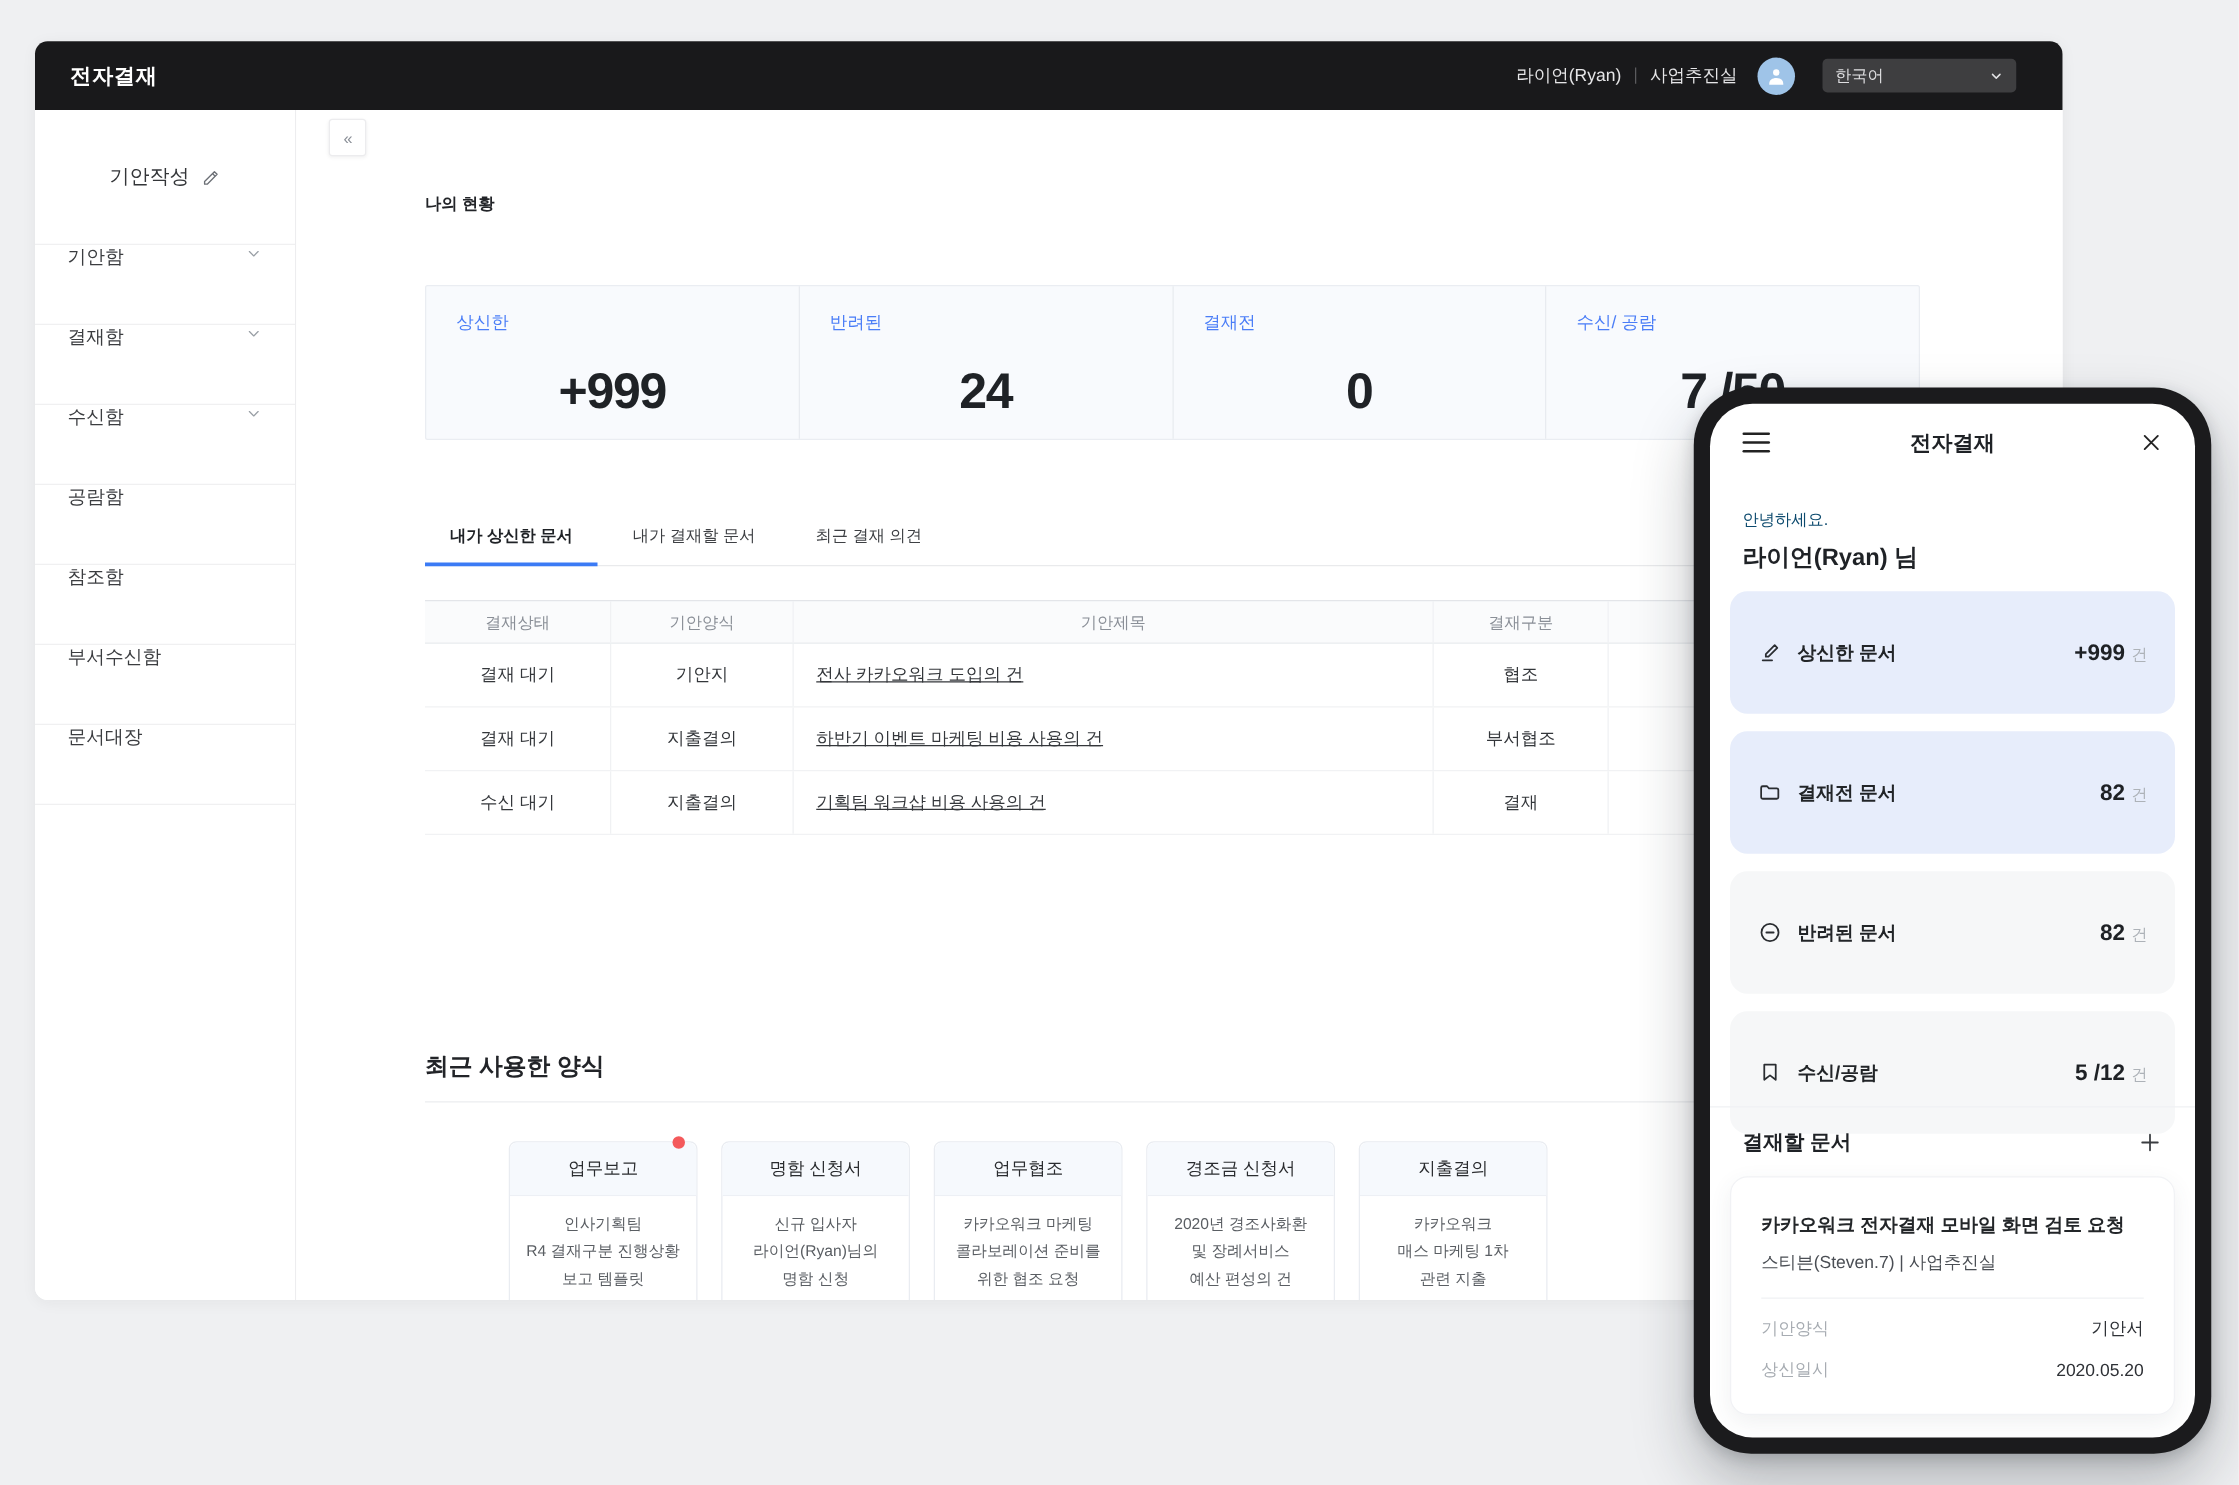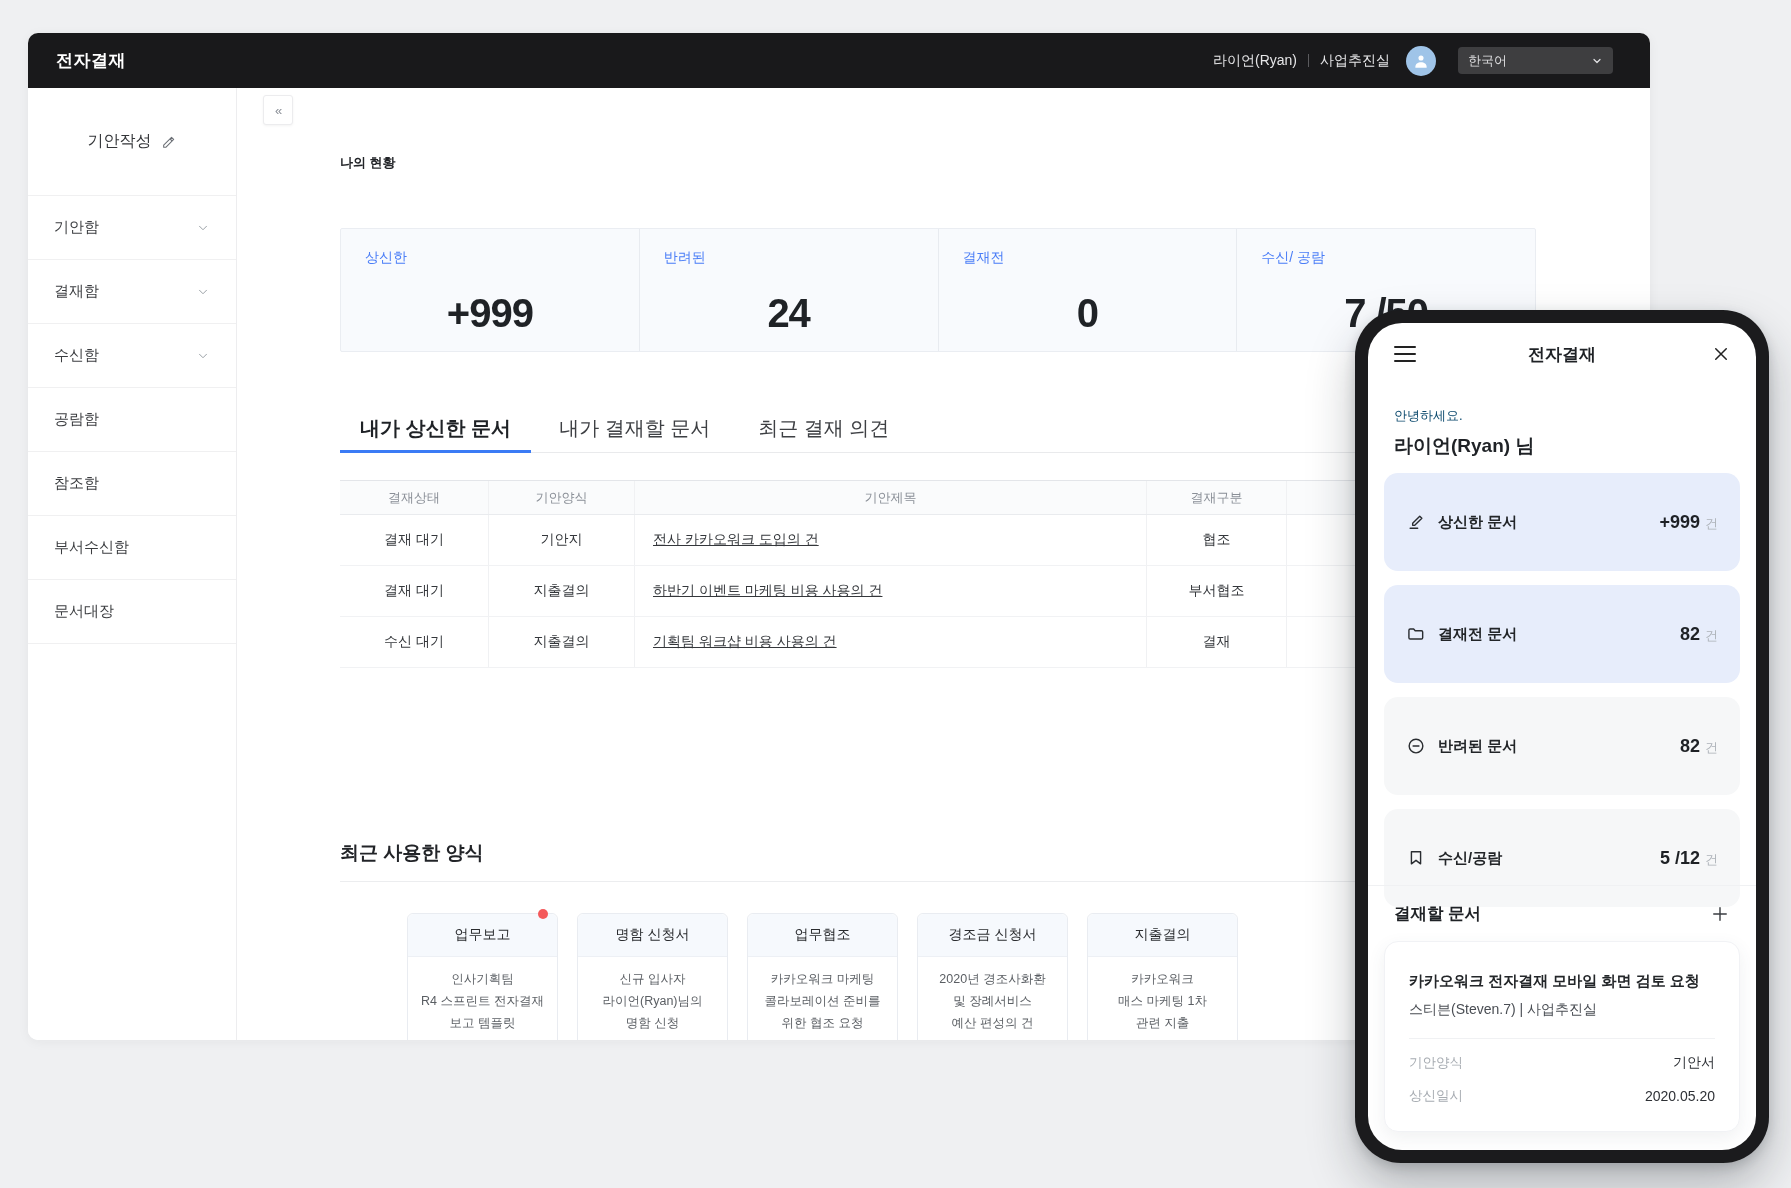--- a/index.html
+++ b/index.html
@@ -25,21 +25,21 @@
             display:flex; align-items:center; justify-content:center; overflow:hidden; }
   .langsel { margin-left:22px; width:155px; height:27px; background:#3E3E40; border-radius:4px;
              display:flex; align-items:center; padding:0 10px; font-size:13px; color:#DFDFE1; cursor:pointer; }
   .langsel .chev { margin-left:auto; }
 
   
   .sidebar { position:absolute; left:0; top:55px; width:209px; height:calc(100% - 55px);
              background:#fff; border-right:1px solid #EDEDEF; border-radius:0 0 0 10px; }
   .compose { height:108px; display:flex; align-items:center; justify-content:center; gap:9px;
              border-bottom:1px solid #F0F0F1; font-size:16px; color:#333538; cursor:pointer; }
-  .snav-item { height:64px; display:flex; align-items:center; padding:0 26px;
+  .snav-item { height:64px; display:flex; padding:0 26px;
                border-bottom:1px solid #F0F0F1; font-size:15px; color:#3B3D40; cursor:pointer; }
   .snav-item .chev { margin-left:auto; }
   .collapse-btn { position:absolute; left:235px; top:62px; width:30px; height:30px; background:#fff;
                   border:1px solid #ECECEE; border-radius:3px; display:flex; align-items:center;
                   justify-content:center; font-size:13px; color:#8A8F97; letter-spacing:-1px;
                   box-shadow:0 1px 3px rgba(0,0,0,.05); cursor:pointer; z-index:2; }
 
   
   .content { position:absolute; left:235px; top:55px; right:0; bottom:0; background:#fff;
              border-radius:0 0 10px 0; overflow:hidden; }
@@ -49,21 +49,21 @@
            background:#F8FAFD; border:1px solid #EAEDF2; border-radius:2px; }
   .stat-card { flex:1; position:relative; padding:20px 24px; cursor:pointer; }
   .stat-card + .stat-card { border-left:1px solid #E8EBF0; }
   .stat-label { font-size:14px; font-weight:500; color:#4A7DF7; }
   .stat-value { position:absolute; left:0; right:0; top:62px; text-align:center;
                 font-size:40px; font-weight:700; color:#1F2226; letter-spacing:-1px; }
 
   .tabs { position:absolute; left:77px; top:318px; width:1196px; height:47px; display:flex;
           align-items:center; border-bottom:1px solid #E9EAEC; }
   .tab { height:100%; display:flex; align-items:center; padding:0 20px; margin-right:8px;
-         font-size:20px; color:#3E4044; cursor:pointer; border-bottom:3px solid transparent; margin-bottom:-2px;text-align:center; }
+         font-size:13px; color:#3E4044; cursor:pointer; border-bottom:3px solid transparent; margin-bottom:-2px;text-align:center; }
   .tab.active { font-weight:700; color:#1F2226; border-bottom-color:#3B7BF5; }
 
   .tbl { position:absolute; left:77px; top:392px; width:1196px; font-size:14px; }
   .tbl-head { display:flex; height:35px; background:#FAFBFC; border-top:1px solid #E3E5E9;
               border-bottom:1px solid #E9EBEE; align-items:center; font-size:13px; color:#8A8F97; }
   .tbl-row { display:flex; height:51px; border-bottom:1px solid #F1F2F4; align-items:center; color:#34373B; }
   .c { display:flex; align-items:center; justify-content:center; height:100%; }
   .c + .c { border-left:1px solid #F0F1F3; }
   .c1 { width:148px; } .c2 { width:146px; } .c3 { width:512px; justify-content:flex-start; padding-left:18px; }
   .c4 { width:140px; } .c5 { width:250px; }
@@ -264,21 +264,21 @@
 
     <div class="h-forms">최근 사용한 양식</div>
     <div class="forms-div"></div>
 
     <div class="forms">
       <div class="form-card">
         <span class="red-dot"></span>
         <div class="form-head">업무보고</div>
         <div class="form-body">
           <div>인사기획팀</div>
-          <div>R4 스프린트 전자결재</div>
+          <div>R4 결재구분 진행상황</div>
           <div>보고 템플릿</div>
         </div>
       </div>
       <div class="form-card">
         <div class="form-head">명함 신청서</div>
         <div class="form-body">
           <div>신규 입사자</div>
           <div>라이언(Ryan)님의</div>
           <div>명함 신청</div>
         </div>

